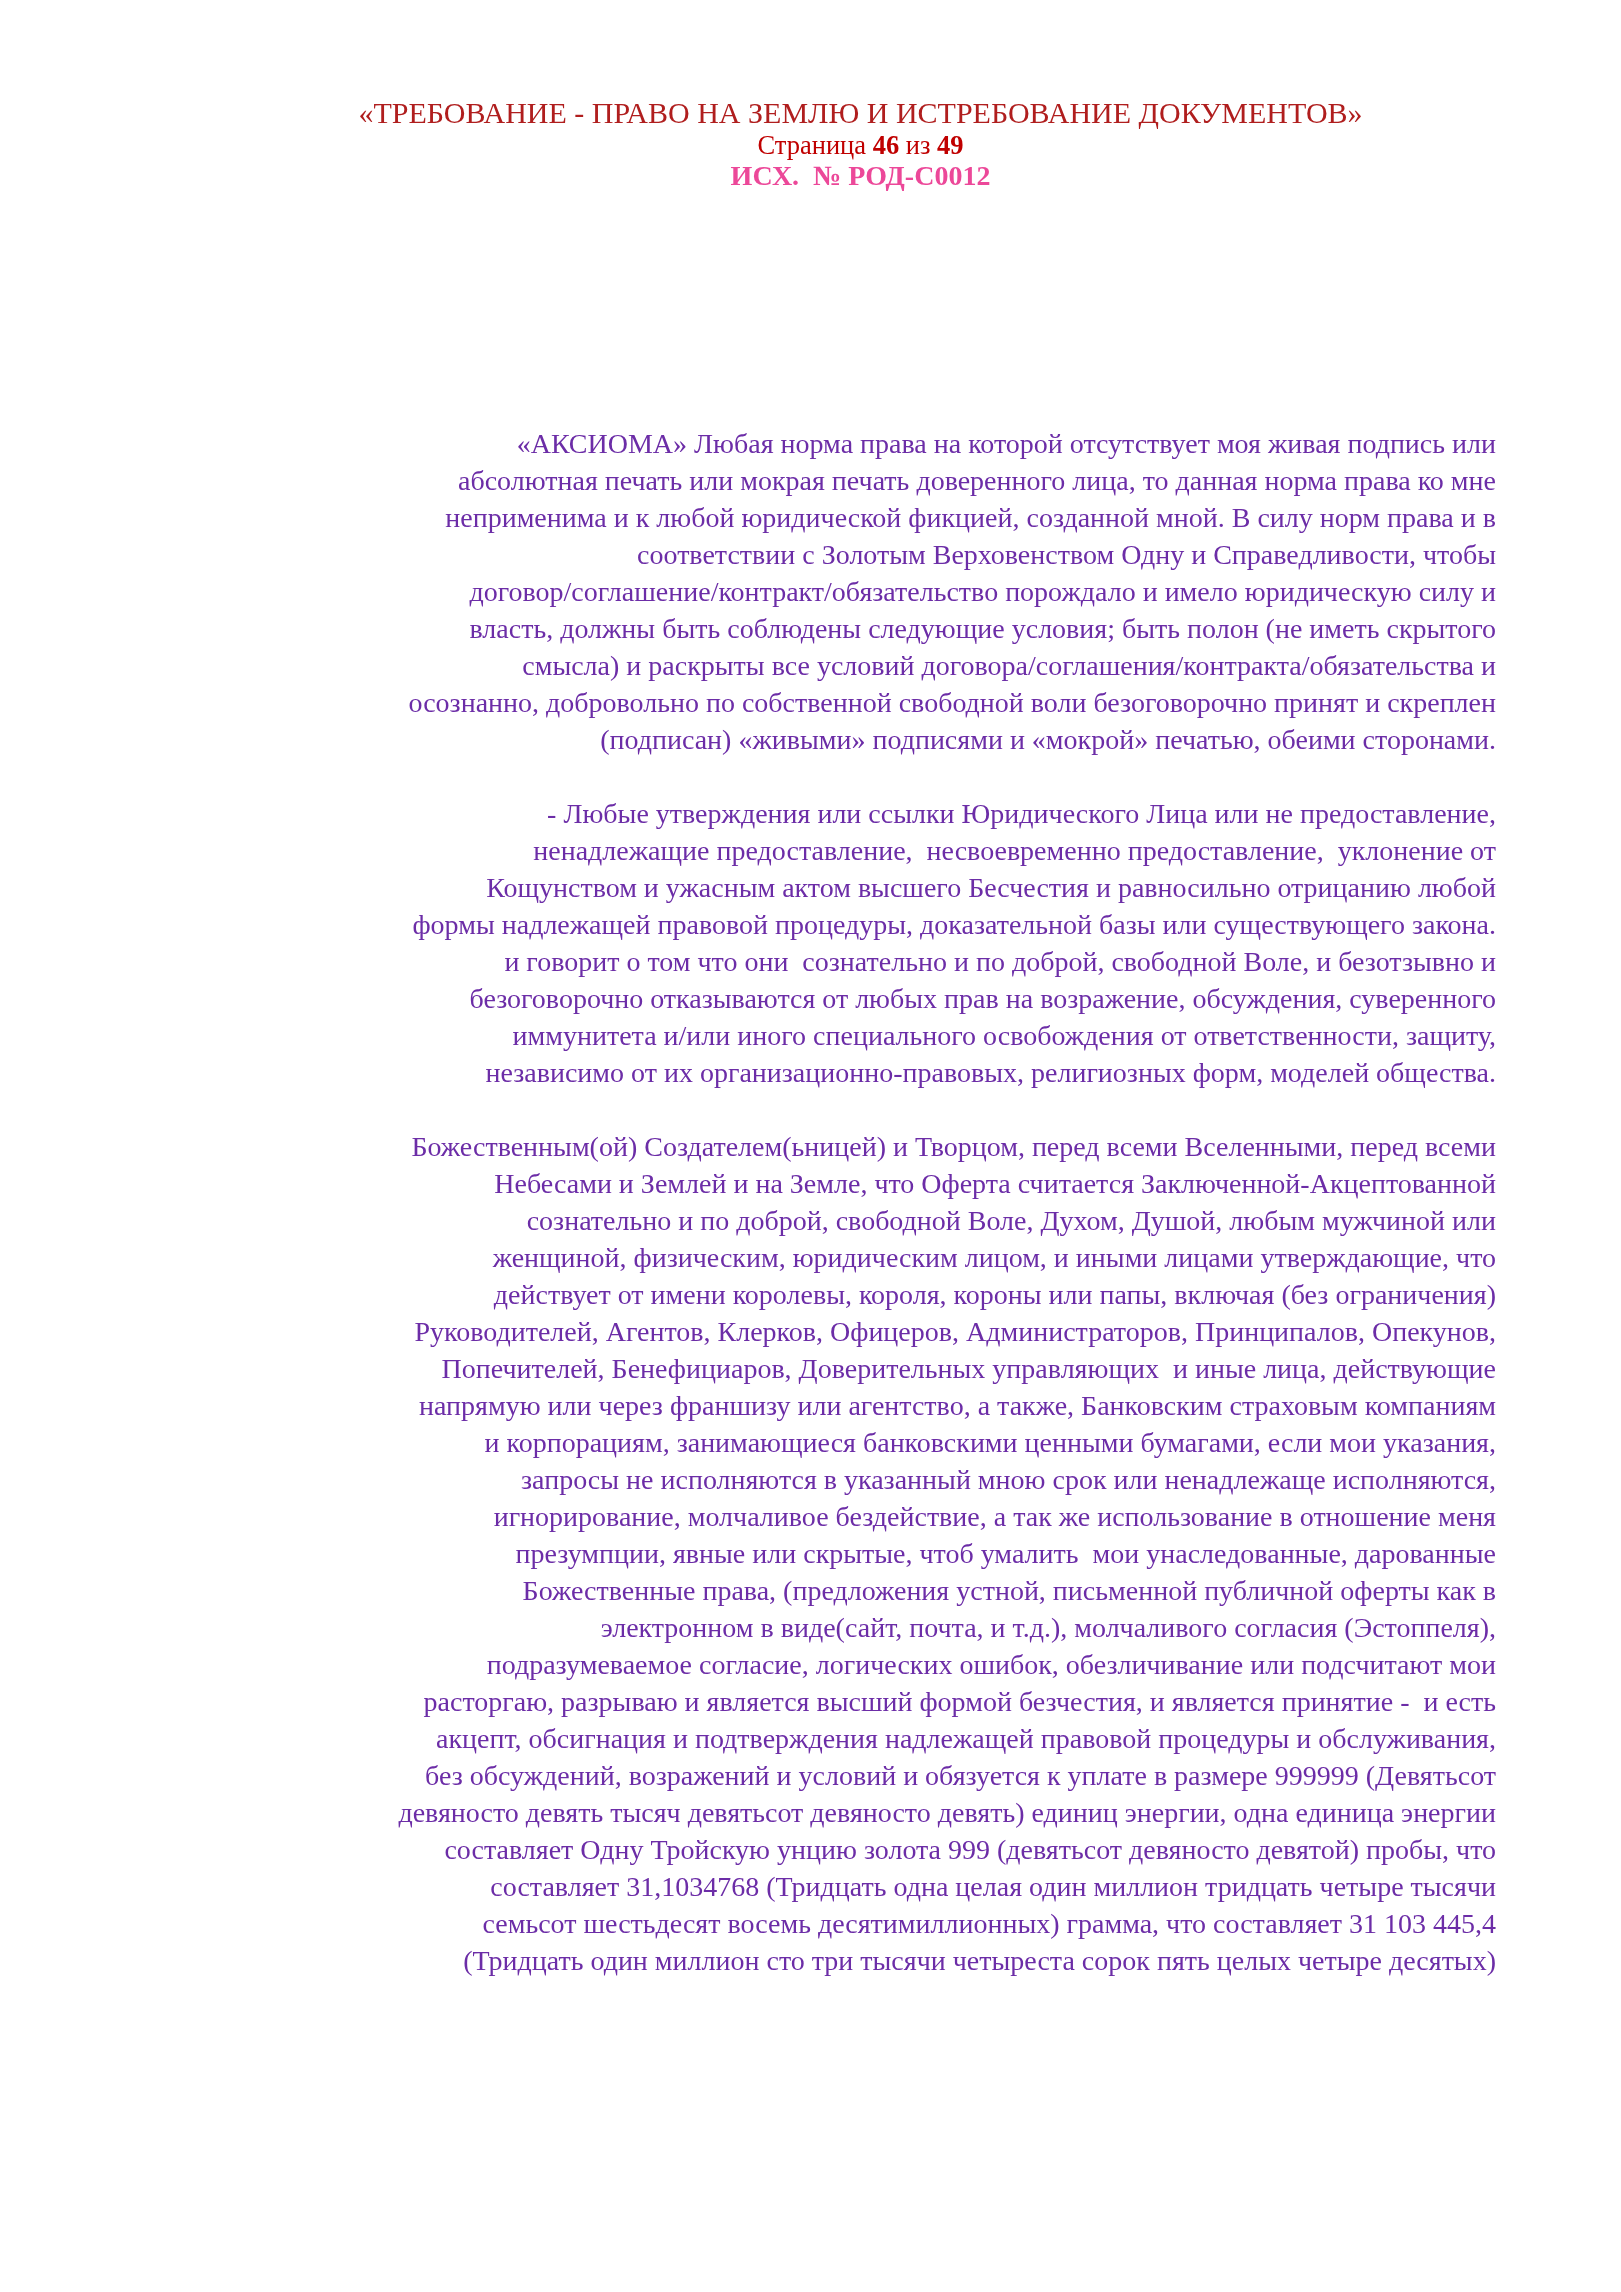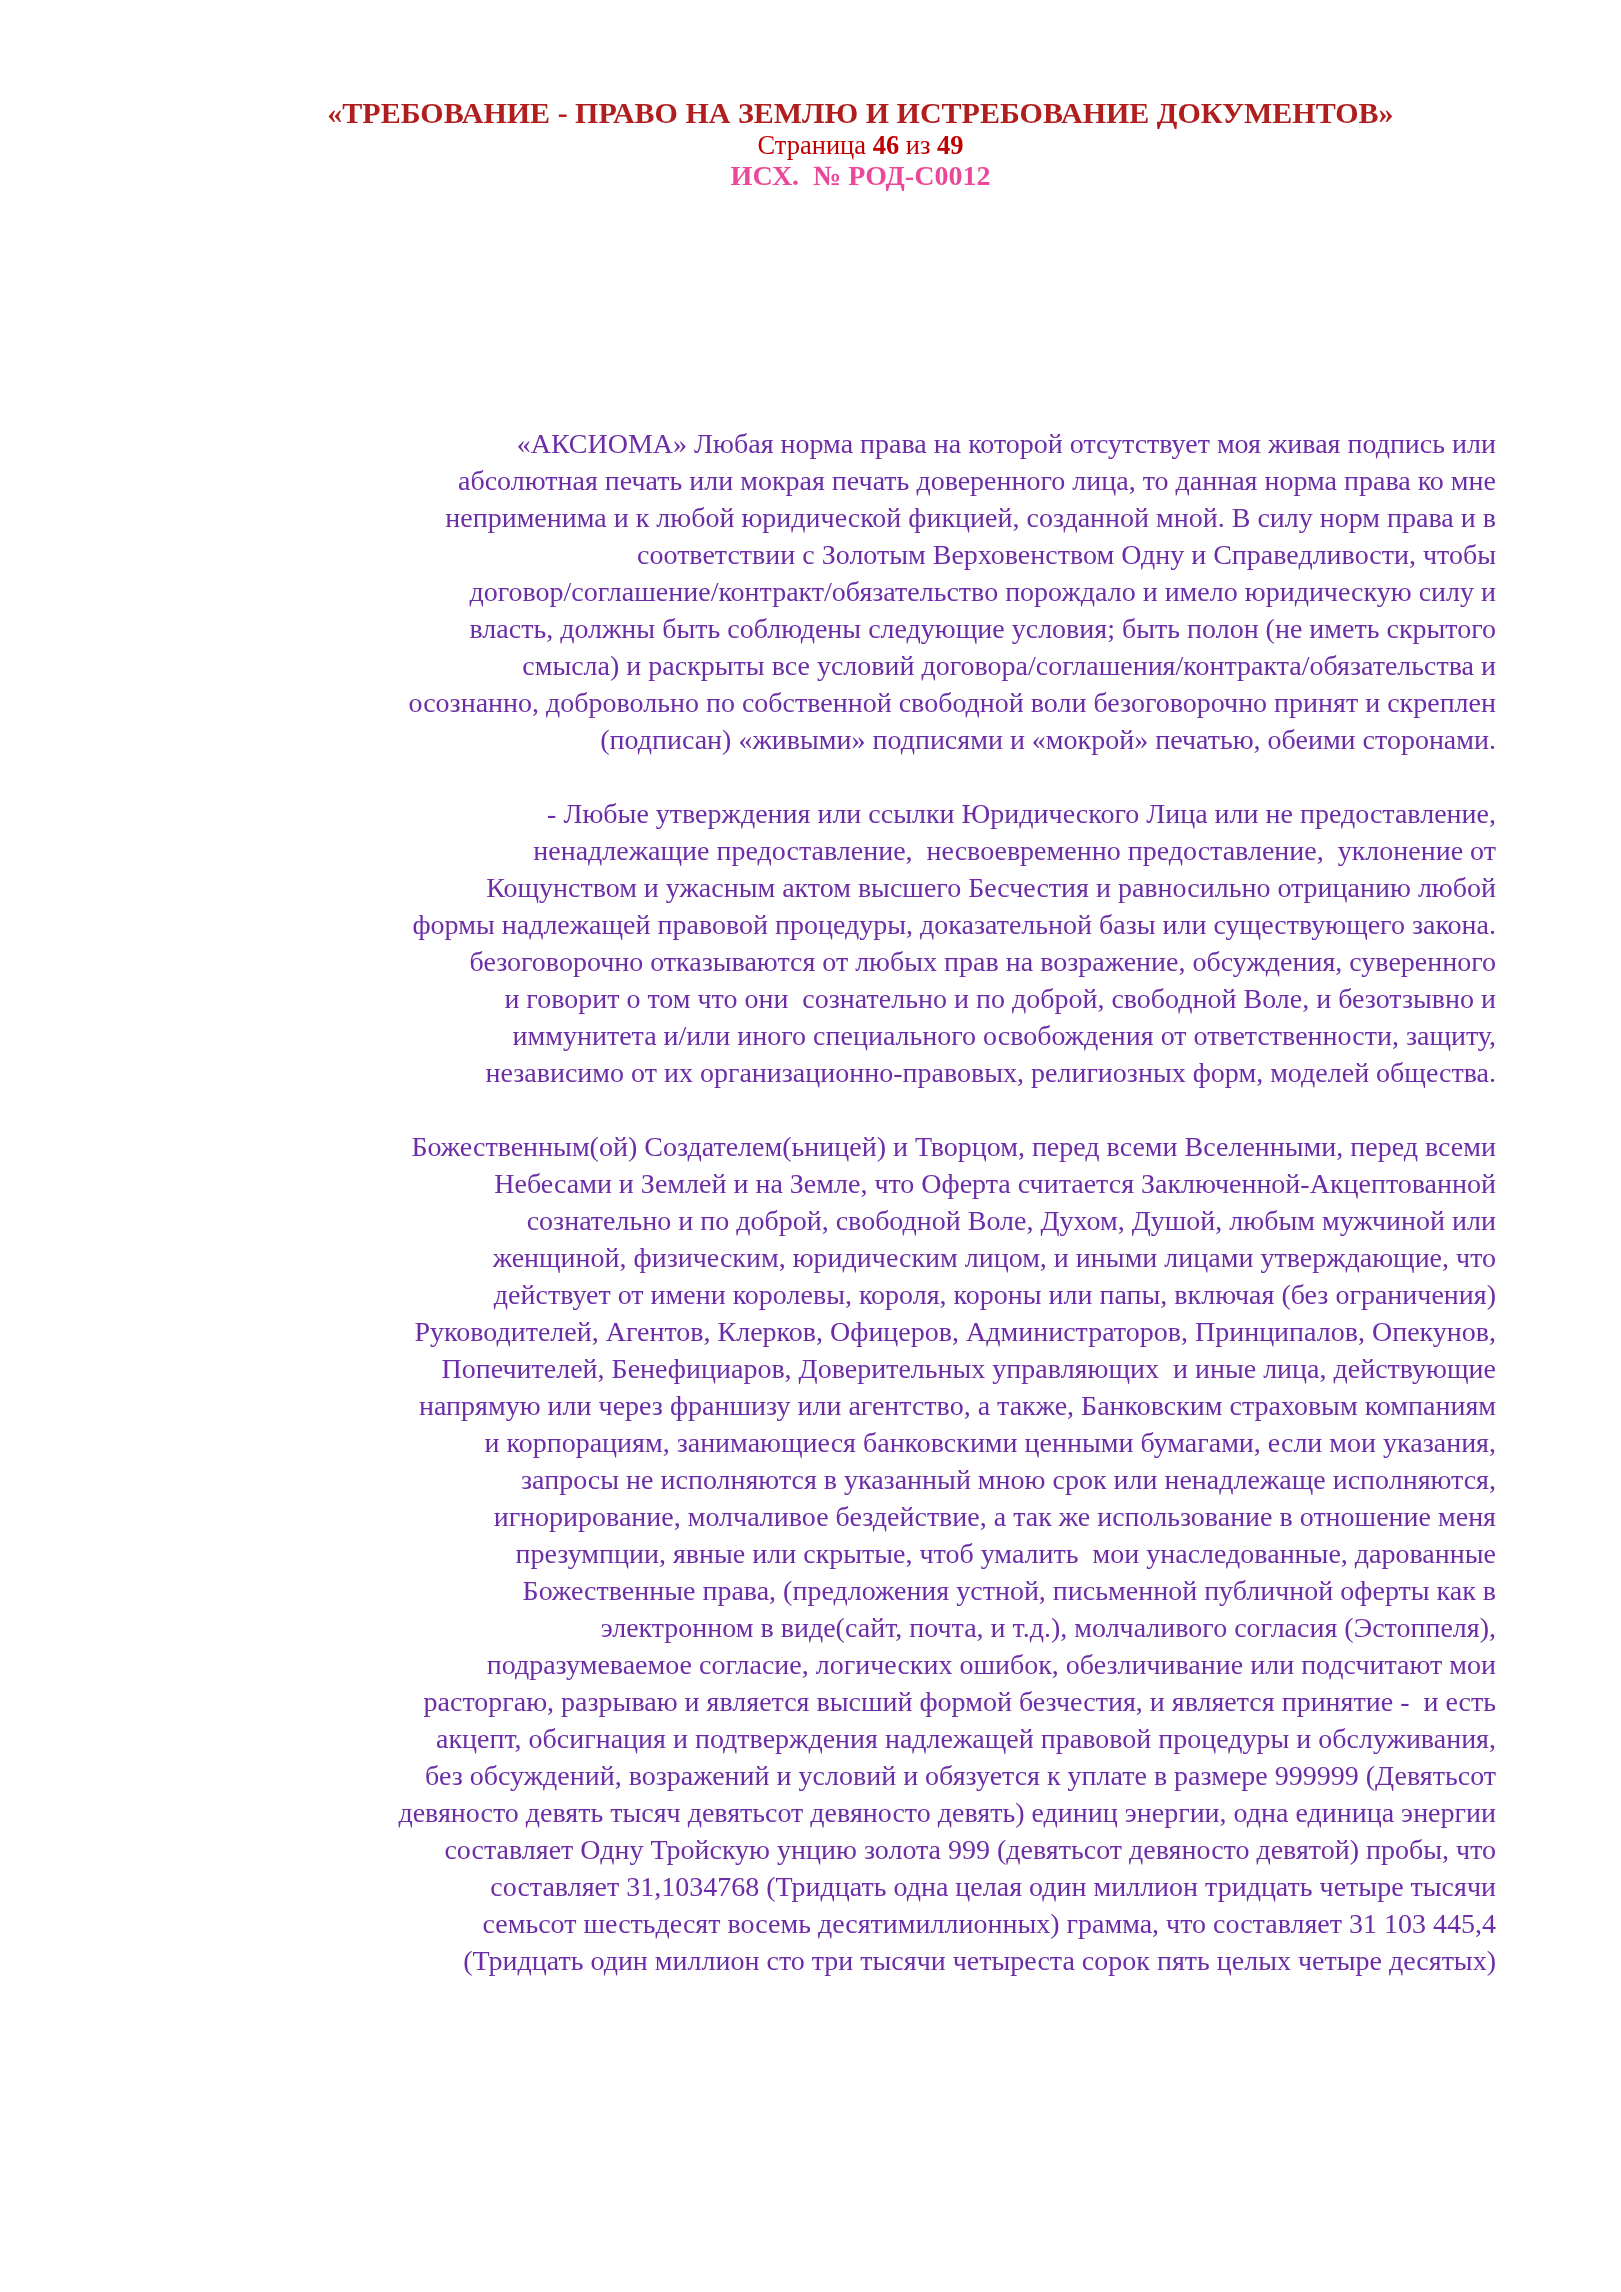--- a/index.html
+++ b/index.html
@@ -16,21 +16,21 @@
     font-family: "Liberation Serif", "DejaVu Serif", serif;
   }
   .doc-header {
     padding-top: 96px;
     padding-left: 227px;
     padding-right: 127px;
     text-align: center;
   }
   .title {
     color: #B01E1E;
-    font-weight: bold;
+    font-weight: normal;
     font-size: 30px;
     line-height: 34px;
     white-space: pre-wrap;
   }
   .page-line {
     color: #C00000;
     font-size: 26.5px;
     line-height: 30px;
     white-space: pre-wrap;
   }
@@ -85,22 +85,22 @@
         <div class="line">власть, должны быть соблюдены следующие условия; быть полон (не иметь скрытого</div>
         <div class="line">смысла) и раскрыты все условий договора/соглашения/контракта/обязательства и</div>
         <div class="line">осознанно, добровольно по собственной свободной воли безоговорочно принят и скреплен</div>
         <div class="line">(подписан) «живыми» подписями и «мокрой» печатью, обеими сторонами.</div>
       </div>
       <div class="paragraph">
         <div class="line">- Любые утверждения или ссылки Юридического Лица или не предоставление,</div>
         <div class="line">ненадлежащие предоставление,  несвоевременно предоставление,  уклонение от</div>
         <div class="line">Кощунством и ужасным актом высшего Бесчестия и равносильно отрицанию любой</div>
         <div class="line">формы надлежащей правовой процедуры, доказательной базы или существующего закона.</div>
+        <div class="line">и говорит о том что они  сознательно и по доброй, свободной Воле, и безотзывно и</div>
         <div class="line">безоговорочно отказываются от любых прав на возражение, обсуждения, суверенного</div>
-        <div class="line">и говорит о том что они  сознательно и по доброй, свободной Воле, и безотзывно и</div>
         <div class="line">иммунитета и/или иного специального освобождения от ответственности, защиту,</div>
         <div class="line">независимо от их организационно-правовых, религиозных форм, моделей общества.</div>
       </div>
       <div class="paragraph">
         <div class="line">Божественным(ой) Создателем(ьницей) и Творцом, перед всеми Вселенными, перед всеми</div>
         <div class="line">Небесами и Землей и на Земле, что Оферта считается Заключенной-Акцептованной</div>
         <div class="line">сознательно и по доброй, свободной Воле, Духом, Душой, любым мужчиной или</div>
         <div class="line">женщиной, физическим, юридическим лицом, и иными лицами утверждающие, что</div>
         <div class="line">действует от имени королевы, короля, короны или папы, включая (без ограничения)</div>
         <div class="line">Руководителей, Агентов, Клерков, Офицеров, Администраторов, Принципалов, Опекунов,</div>

